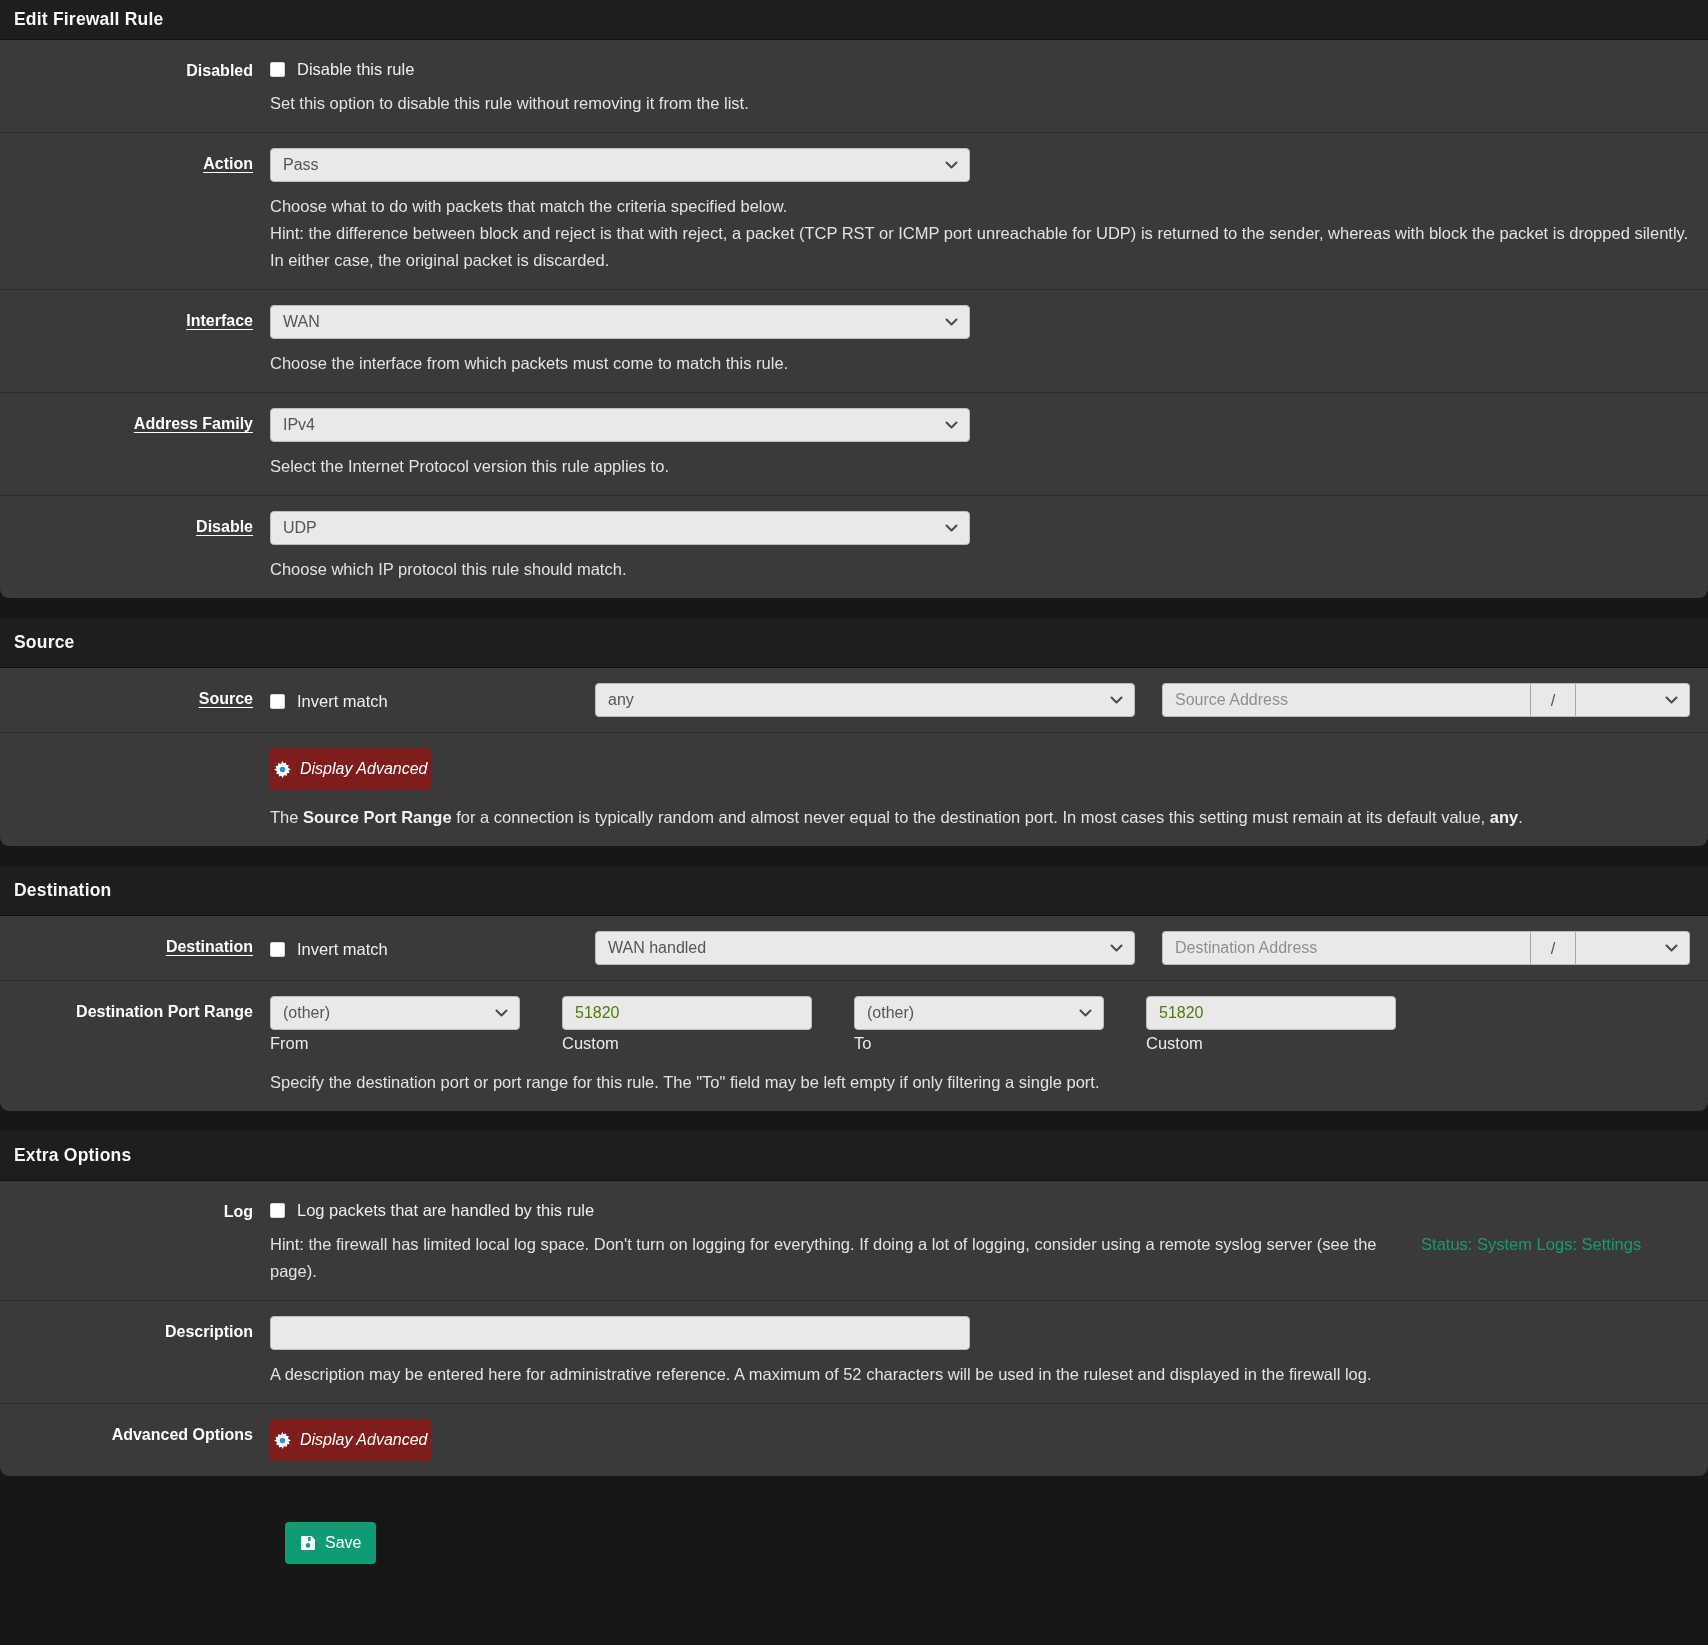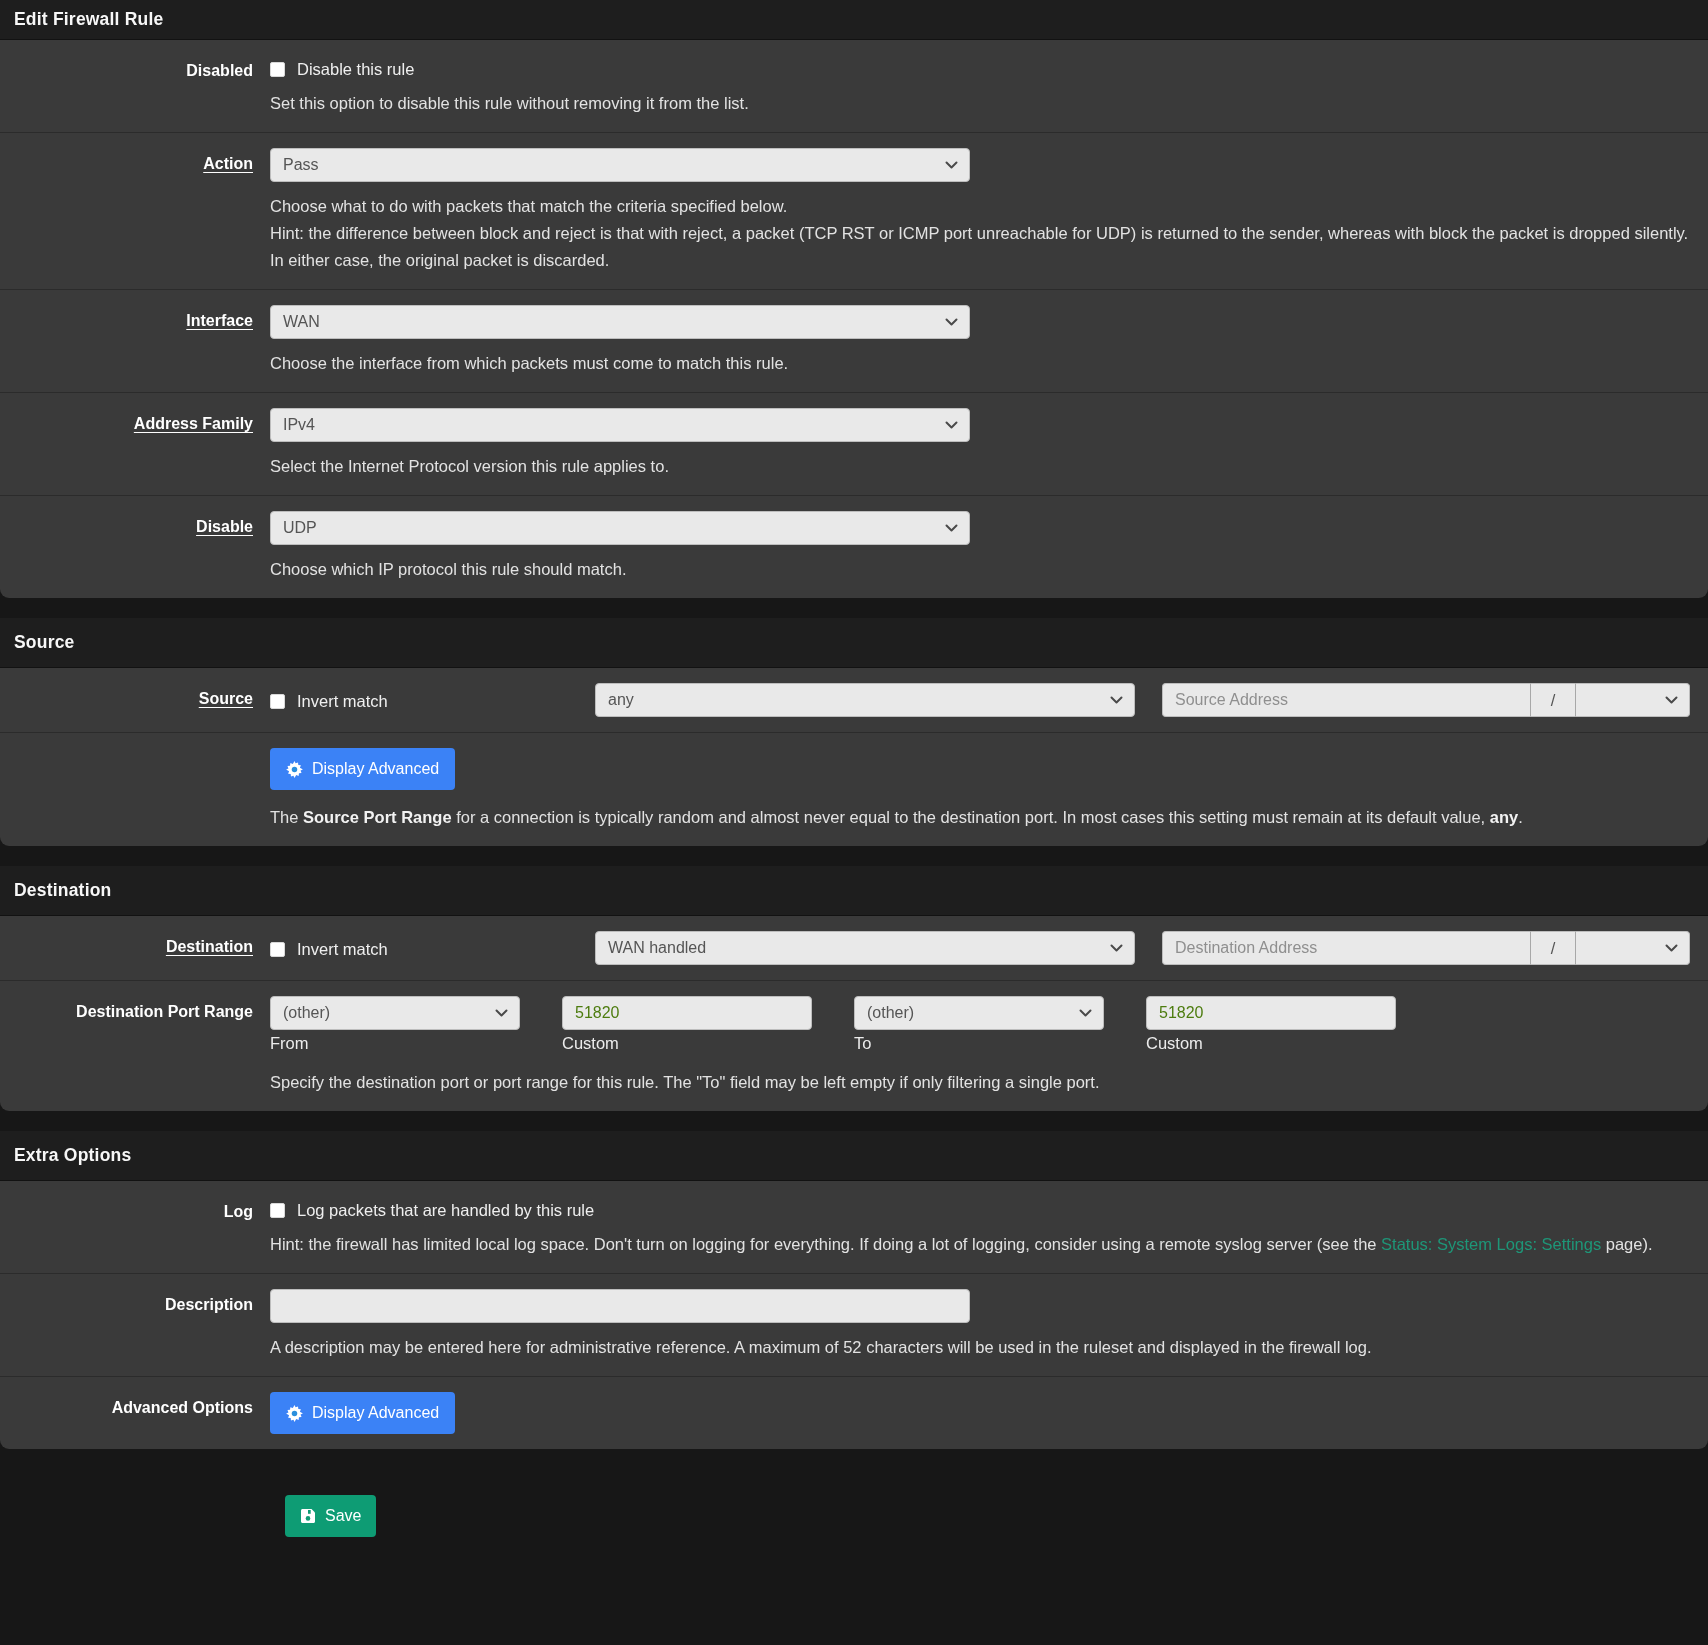--- a/index.html
+++ b/index.html
@@ -63,21 +63,21 @@
   }
   .addr-mask{
     width:114px;flex:0 0 114px;border-radius:0 4px 4px 0;border-left:none;
     padding:0 32px 0 12px;
   }
   .btn{
     display:inline-flex;align-items:center;gap:9px;border-radius:4px;
     color:#fff;font-size:16px;cursor:pointer;border:none;
     font-family:"Liberation Sans","DejaVu Sans",sans-serif;
   }
-  .btn-blue{background:#3b82f6;padding:12px 16px;}
+  .btn-blue{background:#7f1d1d;padding:12px 4px;font-style:italic;}
   .btn-green{background:#0e9c74;padding:12px 15px;}
   .port-grid{display:flex;column-gap:42px;}
   .port-col{width:250px;flex:0 0 250px;}
   .port-col .select,.port-col .txt-input{width:100%;}
   .footer-actions{padding:26px 0 0 285px;}
   .icon{display:inline-flex;align-items:center;}
 </style>
 </head>
 <body>
 
@@ -276,21 +276,21 @@
   <div class="panel-body">
 
     <div class="row">
       <div class="label-col"><span class="lbl">Log</span></div>
       <div class="content-col">
         <div class="checkline">
           <span class="checkbox"></span>
           <span class="checklabel">Log packets that are handled by this rule</span>
         </div>
         <div class="help">
-          <span>Hint: the firewall has limited local log space. Don't turn on logging for everything. If doing a lot of logging, consider using a remote syslog server (see the </span><a style="color:#1e9678;cursor:pointer;text-decoration:none;">Status: System Logs: Settings</a><span> page).</span>
+          <span>Hint: the firewall has limited local log space. Don't turn on logging for everything. If doing a lot of logging, consider using a remote syslog server (see the </span><a style="color:#1e9678;cursor:pointer;text-decoration:none;margin-left:40px;">Status: System Logs: Settings</a><span> page).</span>
         </div>
       </div>
     </div>
 
     <div class="row">
       <div class="label-col"><span class="lbl">Description</span></div>
       <div class="content-col">
         <input class="control txt-input" style="width: 700px;" value="">
         <div class="help">A description may be entered here for administrative reference. A maximum of 52 characters will be used in the ruleset and displayed in the firewall log.</div>
       </div>

